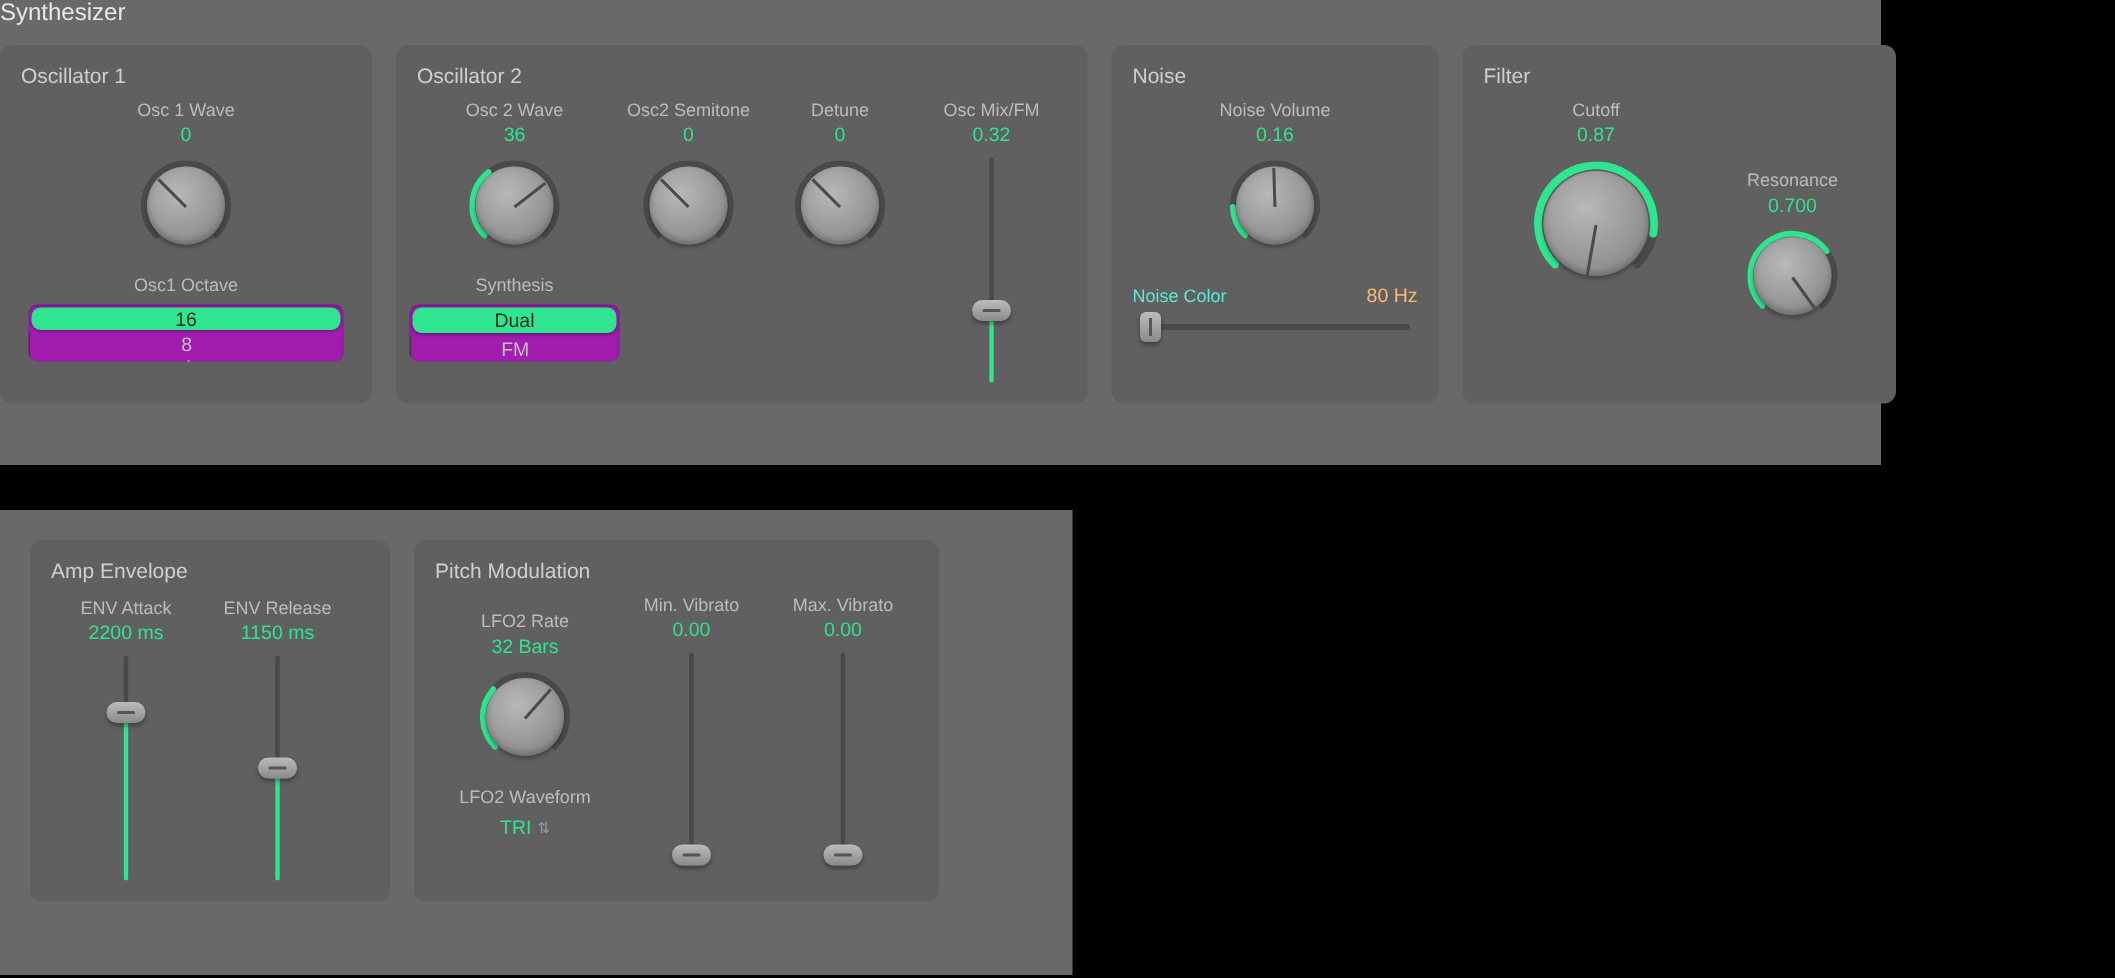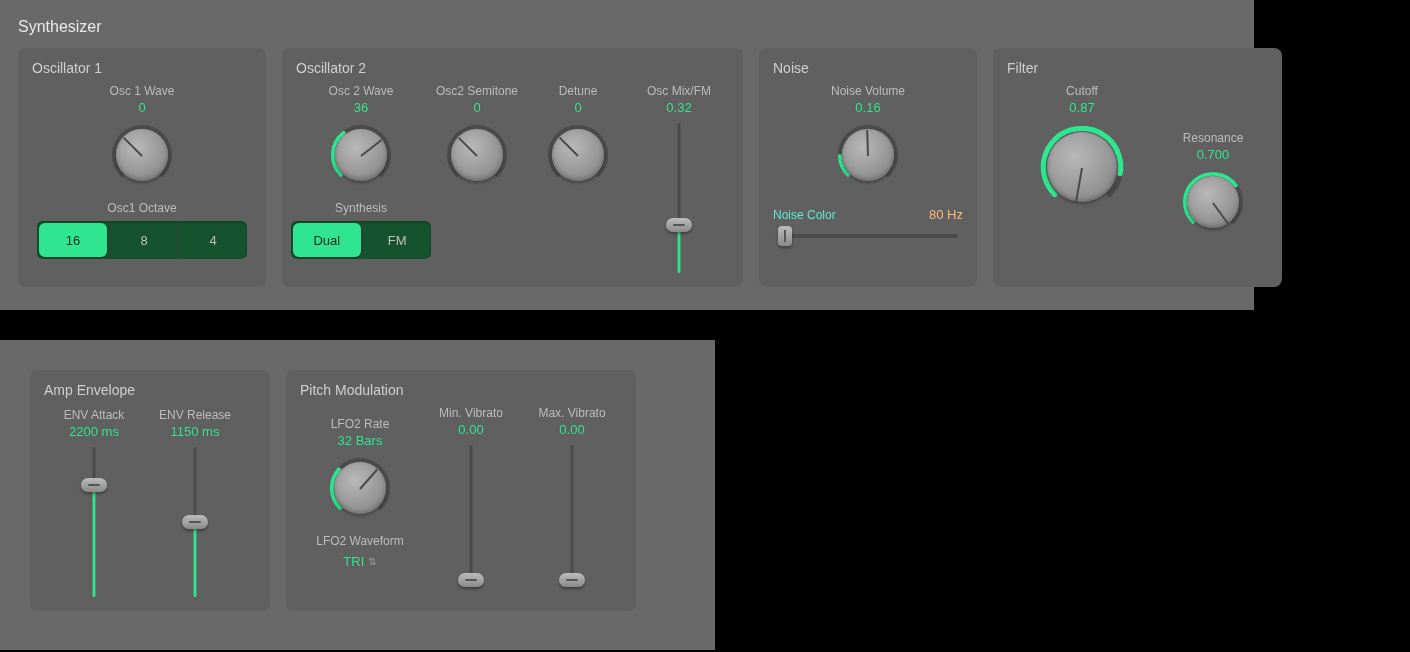--- a/index.html
+++ b/index.html
@@ -9,28 +9,27 @@
     font-size: 13px;
     color: #d0d0d0;
     width: 1410px;
     height: 652px;
     overflow: hidden;
   }
   .top-region {
     background: #696969;
     width: 1254px;
     height: 310px;
-    padding: 18px;
   }
   .bottom-region {
     background: #696969;
     width: 715px;
     height: 310px;
     margin-top: 30px;
-    padding: 30px;
+    padding: 20px;
   }
   .main-title {
     color: #e8e8e8;
     font-size: 16px;
     font-weight: 500;
     margin-bottom: 12px;
   }
   .row {
     display: flex;
     gap: 16px;
@@ -98,25 +97,26 @@
     left: 50%;
     top: 50%;
     width: 40%;
     height: 2px;
     background: #4a4a4a;
     transform-origin: 0 50%;
   }
   
   .seg {
     display: flex;
-    background: #14532d;
+    background: #a21caf;
     border-radius: 6px;
     overflow: hidden;
     height: 38px;
     box-shadow: inset 0 1px 2px rgba(0,0,0,0.3);
+    flex-direction: column;
   }
   .seg button {
     flex: 1;
     border: none;
     background: transparent;
     color: #bfbfbf;
     font-size: 13px;
     cursor: pointer;
     border-left: 1px solid #3a3a3a;
   }

